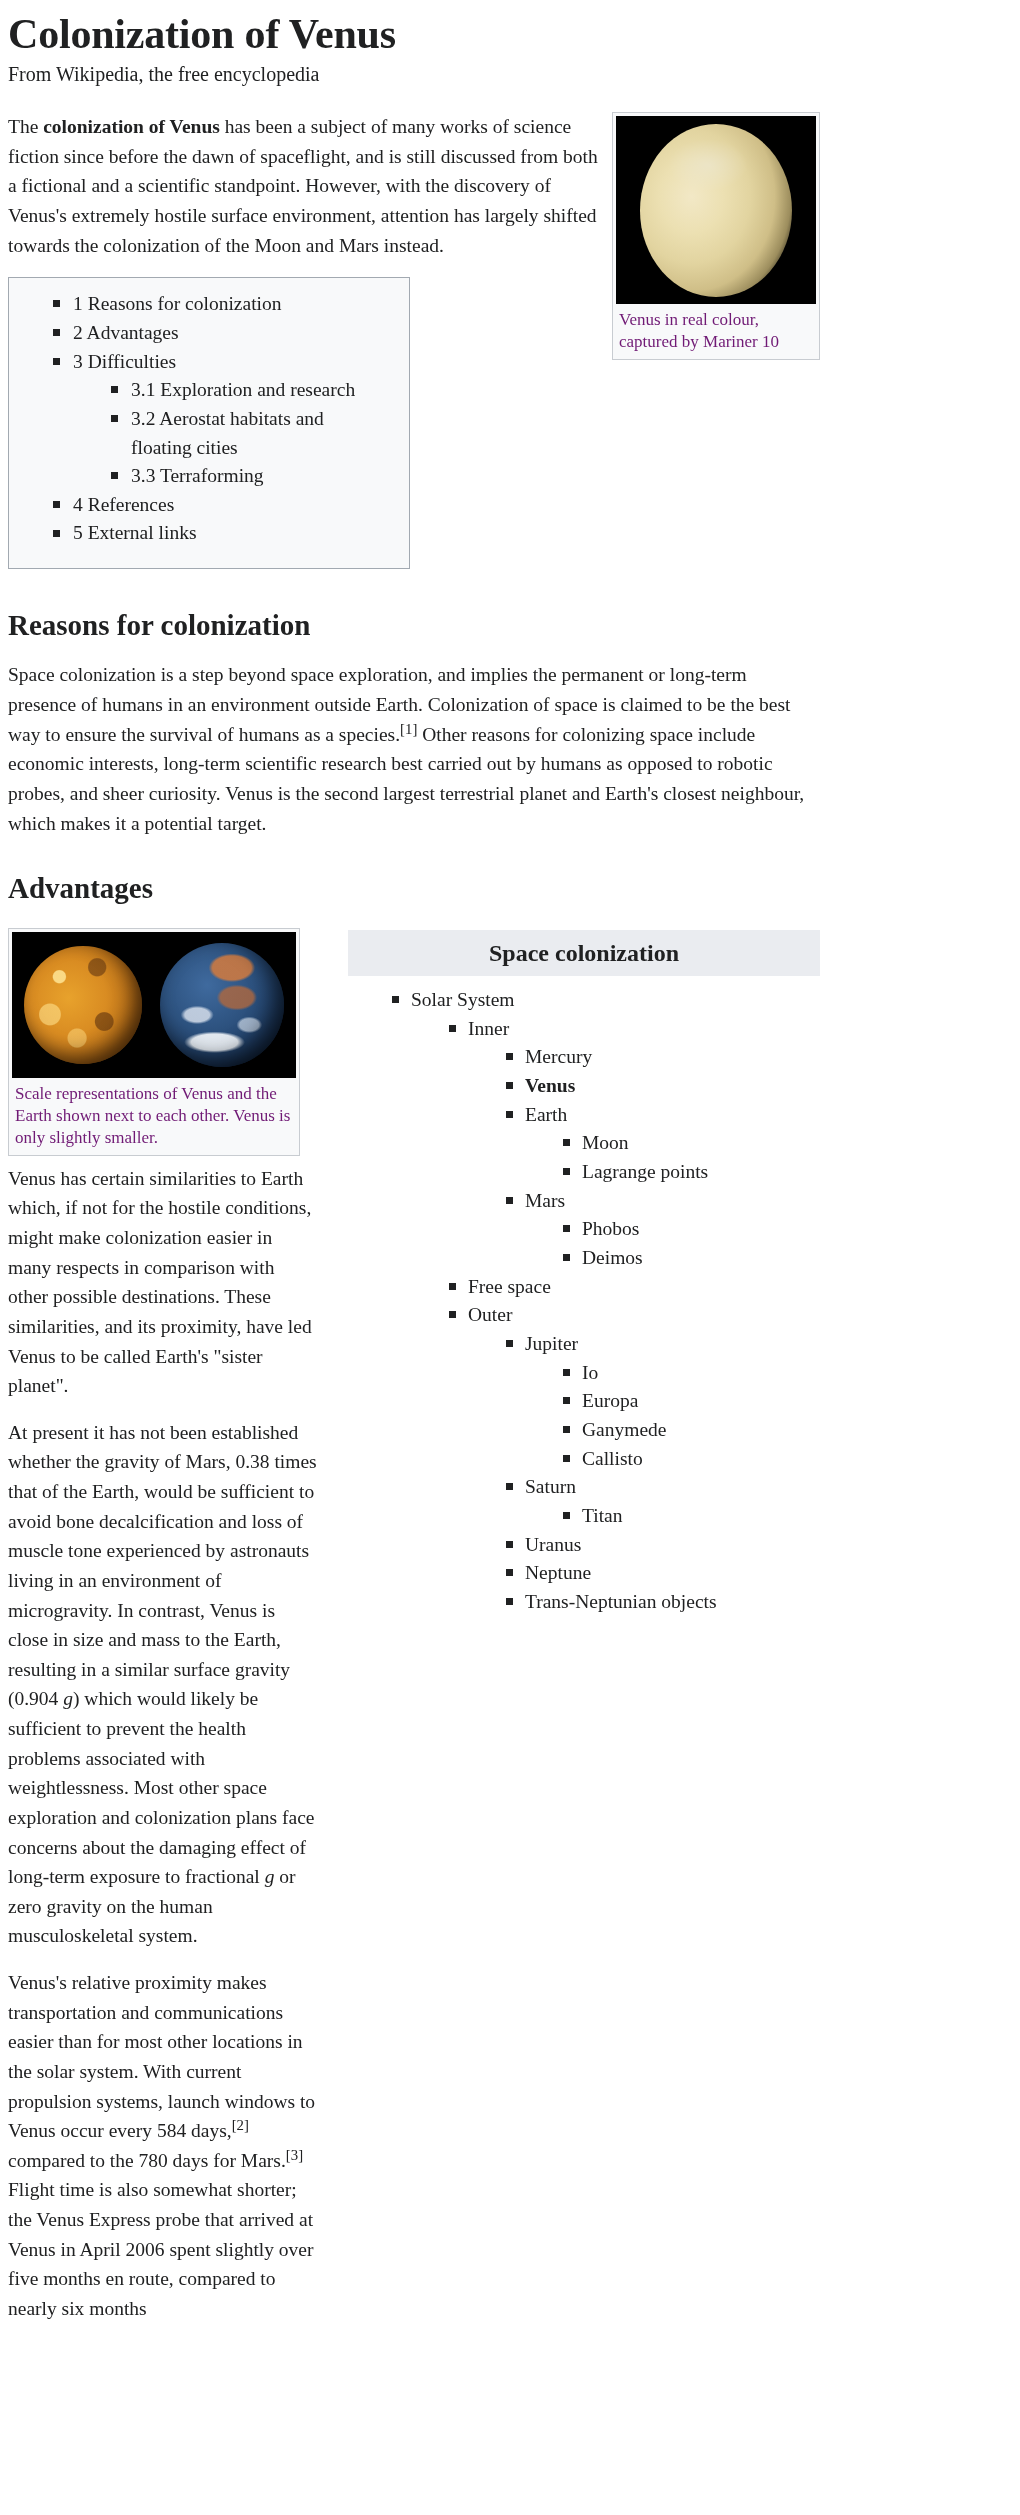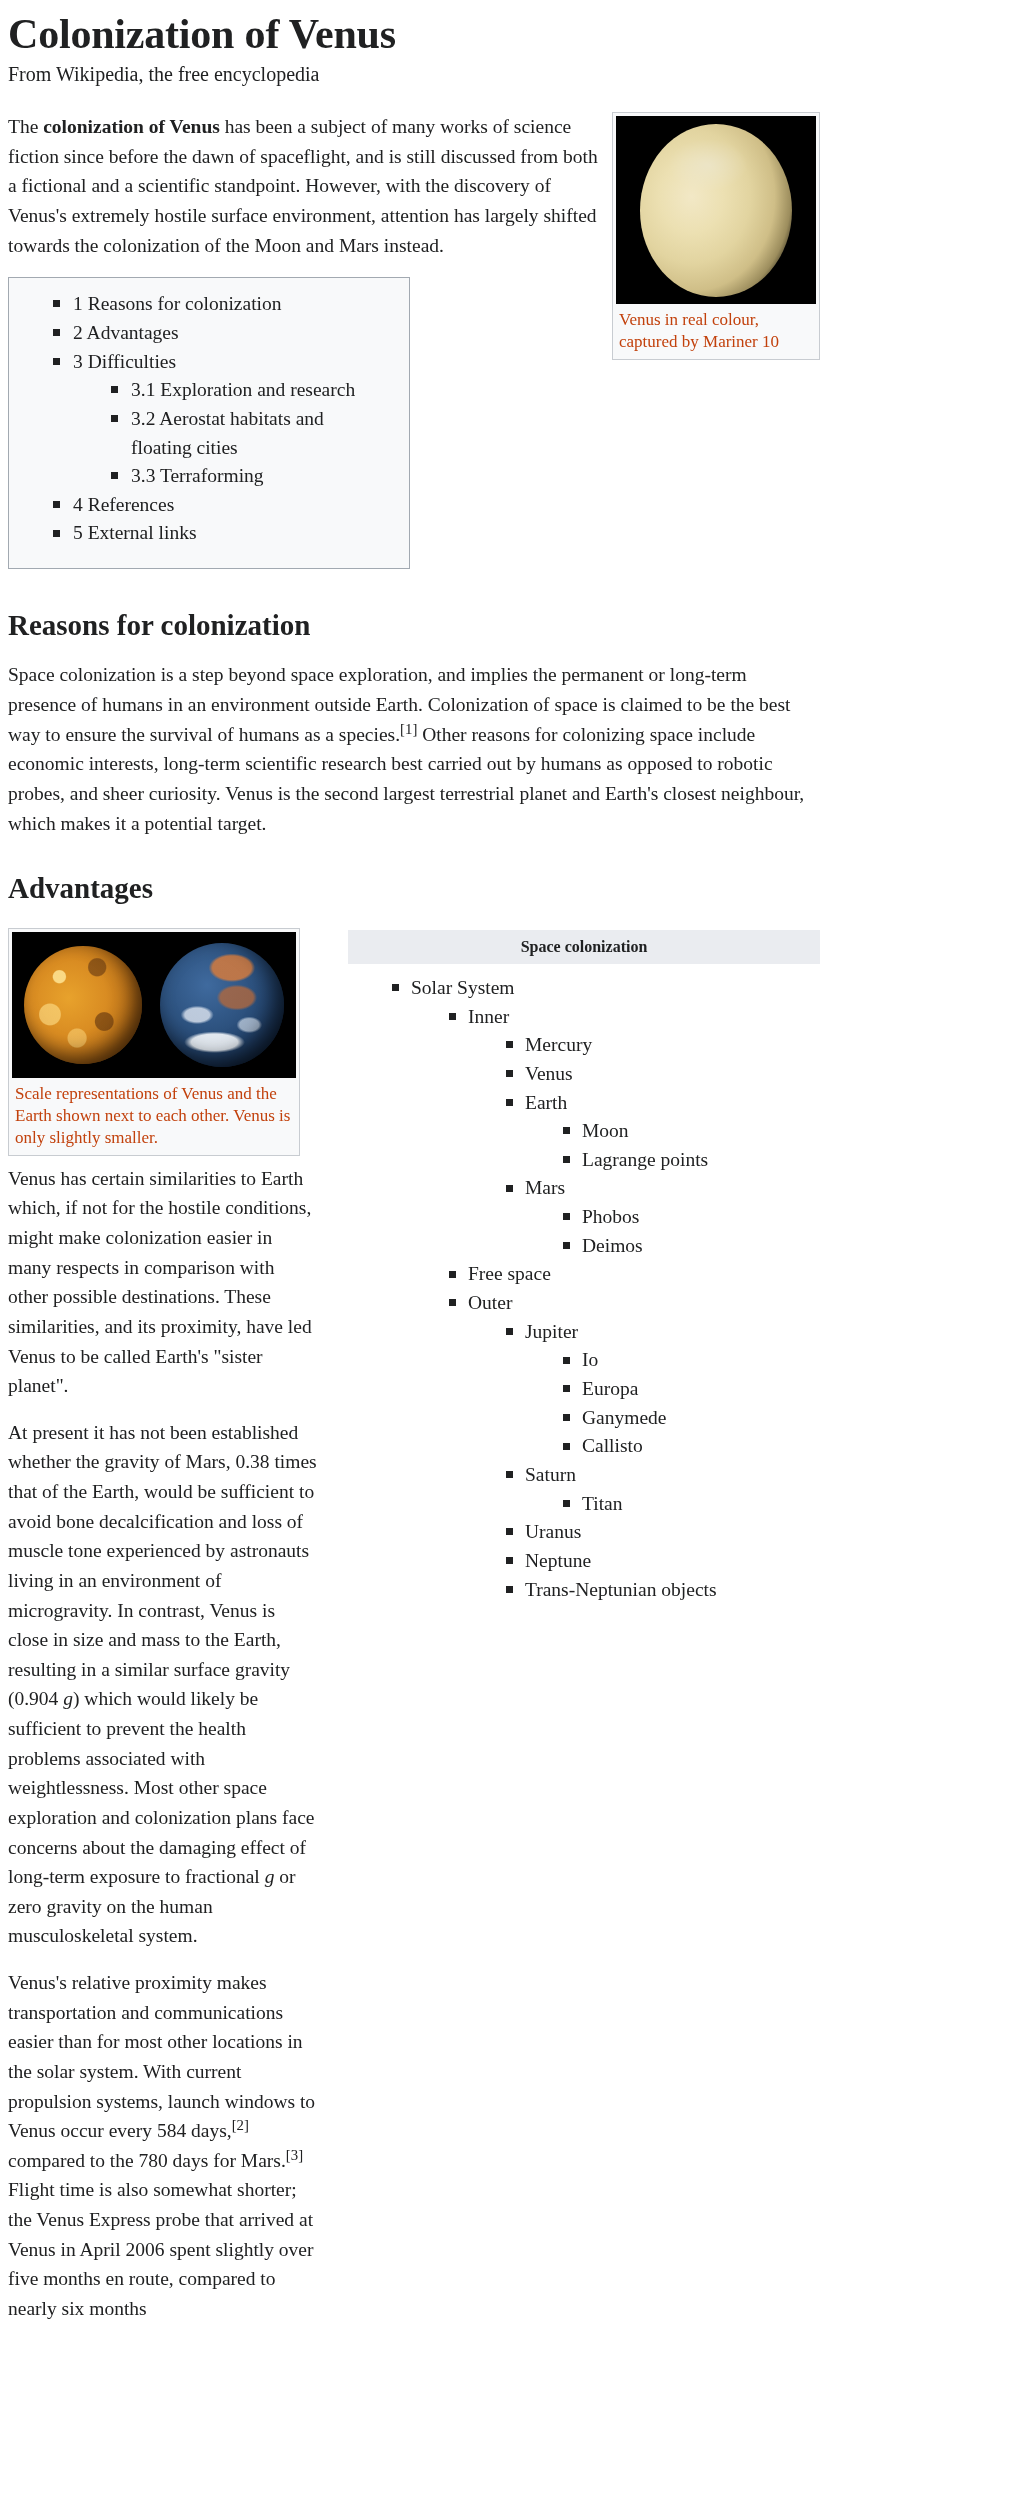--- a/index.html
+++ b/index.html
@@ -67,21 +67,21 @@
     border: 1px solid #c8ccd1;
     background: #f8f9fa;
     padding: 3px;
     margin: 4px 14px 8px 0;
     box-sizing: border-box;
   }
   .thumb-caption {
     font-size: 17px;
     line-height: 1.3;
     padding: 5px 3px 3px 3px;
-    color: #c2410c;
+    color: #701a75;
   }
   .imgbox {
     background: #000000;
     display: block;
     position: relative;
     overflow: hidden;
   }
   .venus-real { height: 188px; }
   .venus-real .planet {
     position: absolute;
@@ -173,41 +173,41 @@
     float: right;
     width: 472px;
     margin: 6px 0 10px 16px;
     box-sizing: border-box;
     font-size: 19.5px;
   }
   .navbox-title {
     background: #eaecf0;
     text-align: center;
     font-weight: bold;
-    font-size: 16px;
+    font-size: 24px;
     padding: 5px 4px;
   }
   .navbox-body { padding: 10px 0 6px 0; }
   ul.navlist, ul.navlist ul { list-style: none; margin: 0; padding: 0; }
   ul.navlist > li { margin-left: 44px; }
   ul.navlist ul > li { margin-left: 38px; }
   ul.navlist li {
     position: relative;
     padding-left: 19px;
     line-height: 1.47;
   }
   ul.navlist li > .bullet {
     position: absolute;
     left: 0;
     top: 0.52em;
     width: 7px;
     height: 7px;
     background: #202122;
   }
-  .nav-bold { font-weight: normal; }
+  .nav-bold { font-weight: bold; }
 
   .clearer { clear: both; height: 0; overflow: hidden; }
   .narrow-col { overflow: hidden; }
 </style>
 </head>
 <body>
 
 <div class="page">
 
   <h1 class="title">Colonization of Venus</h1>

